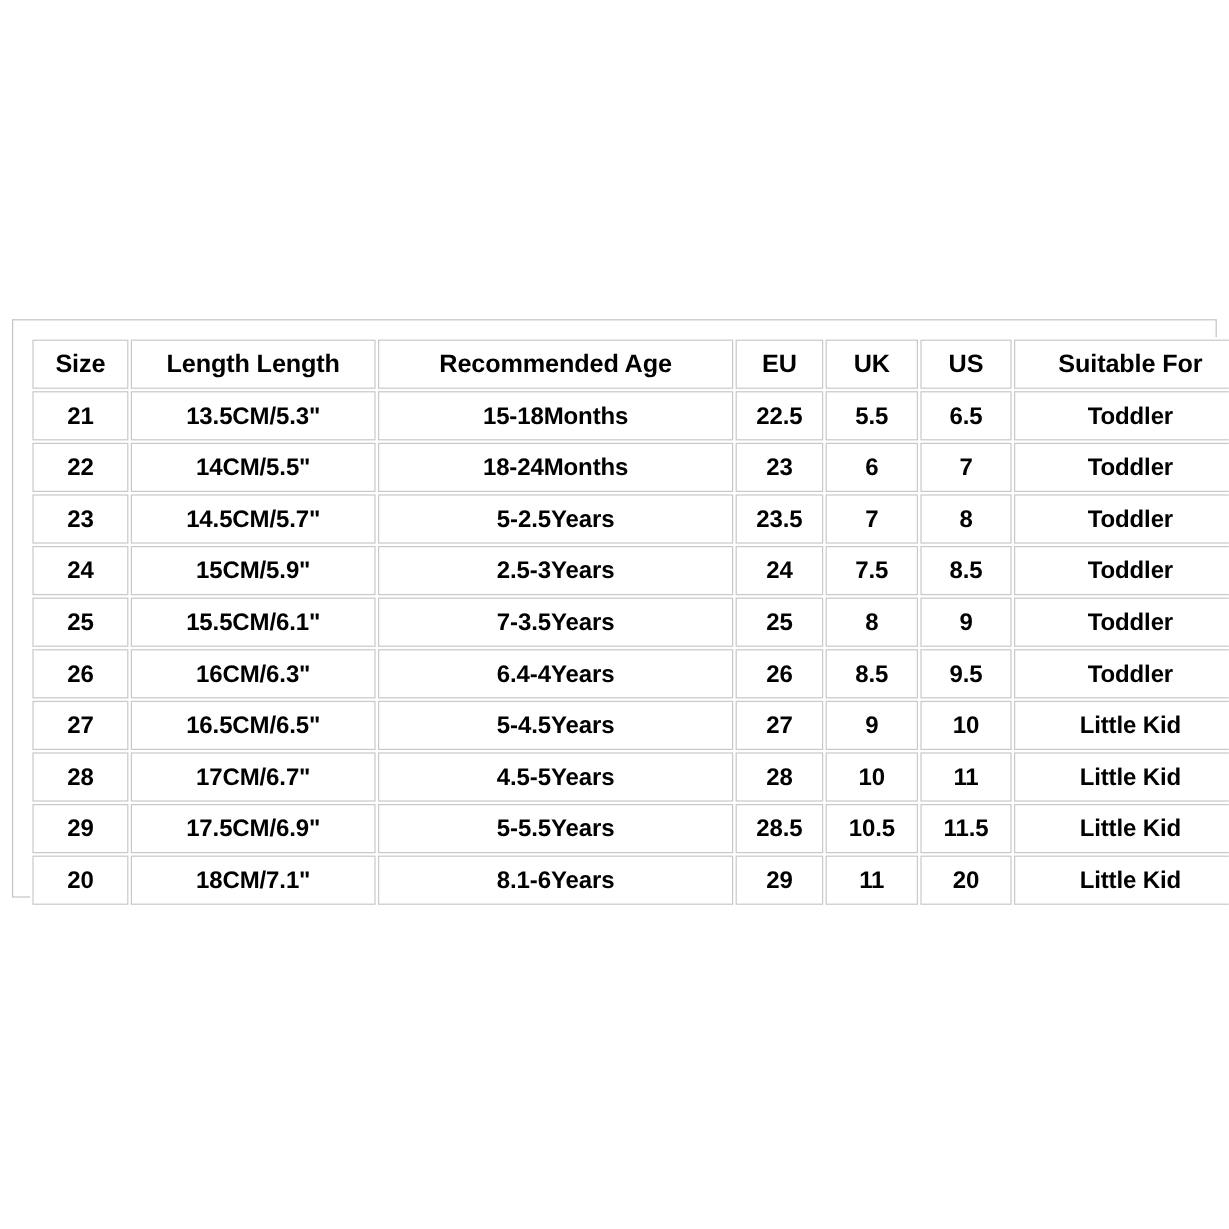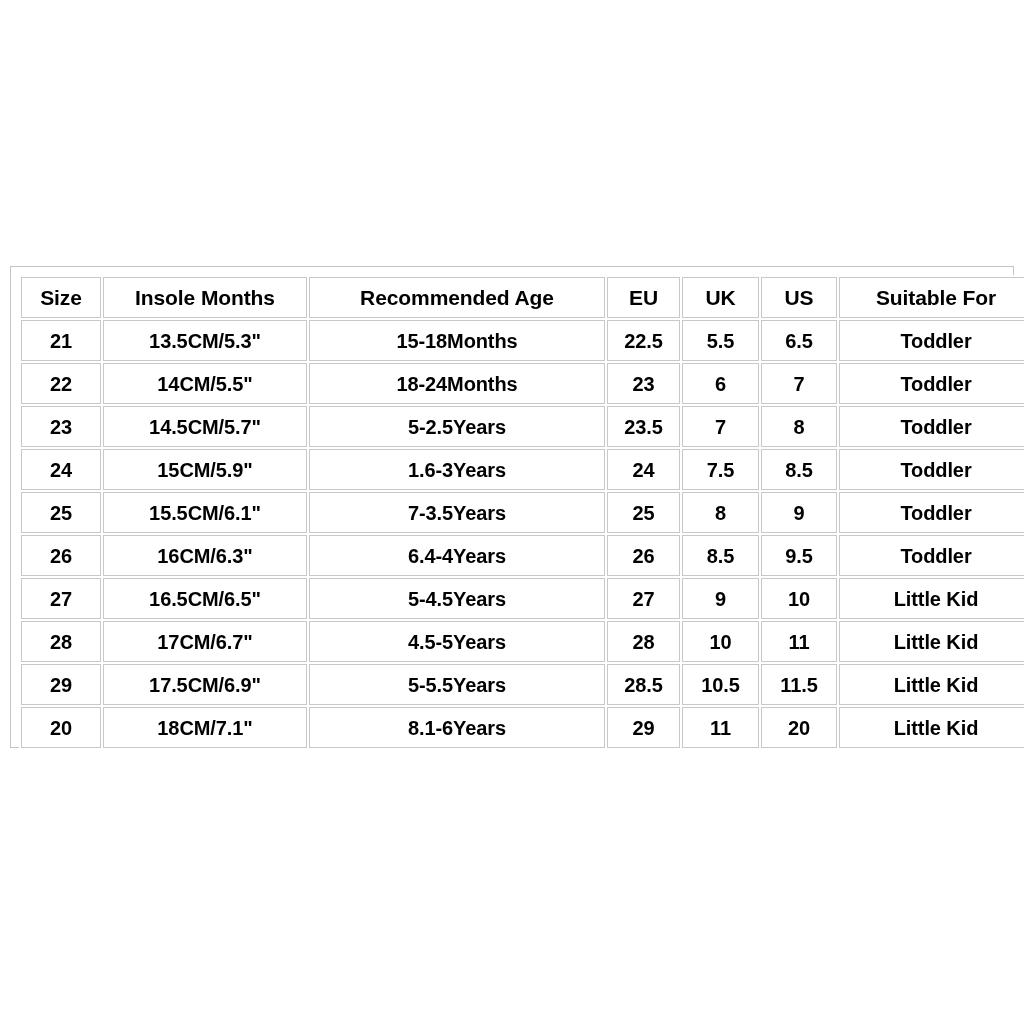--- a/index.html
+++ b/index.html
@@ -17,21 +17,21 @@
 
   #size-chart-wrapper {
     position: absolute;
     left: 10px;
     top: 266px;
     width: 1004px;
     height: 482px;
     box-sizing: border-box;
     border: 1px solid #c4c4c4;
     background: #ffffff;
-    padding: 8px;
+    padding: 14px;
   }
 
   table.size-chart {
     width: 100%;
     height: 100%;
     border-collapse: separate;
     border-spacing: 2px;
     table-layout: fixed;
     background: #ffffff;
   }
@@ -78,21 +78,21 @@
       <col class="col-insole">
       <col class="col-age">
       <col class="col-eu">
       <col class="col-uk">
       <col class="col-us">
       <col class="col-suitable">
     </colgroup>
     <thead>
       <tr>
         <th>Size</th>
-        <th>Insole Months</th>
+        <th>Length Length</th>
         <th>Recommended Age</th>
         <th>EU</th>
         <th>UK</th>
         <th>US</th>
         <th>Suitable For</th>
       </tr>
     </thead>
     <tbody id="chart-body">
       <tr>
         <td>21</td>
@@ -117,21 +117,21 @@
         <td>14.5CM/5.7"</td>
         <td>5-2.5Years</td>
         <td>23.5</td>
         <td>7</td>
         <td>8</td>
         <td>Toddler</td>
       </tr>
       <tr>
         <td>24</td>
         <td>15CM/5.9"</td>
-        <td>1.6-3Years</td>
+        <td>2.5-3Years</td>
         <td>24</td>
         <td>7.5</td>
         <td>8.5</td>
         <td>Toddler</td>
       </tr>
       <tr>
         <td>25</td>
         <td>15.5CM/6.1"</td>
         <td>7-3.5Years</td>
         <td>25</td>

